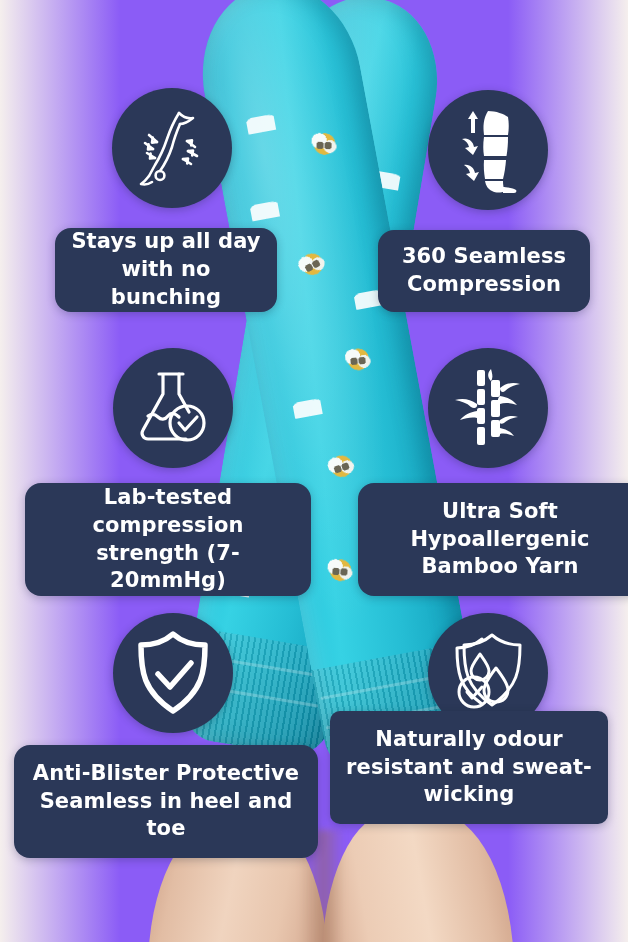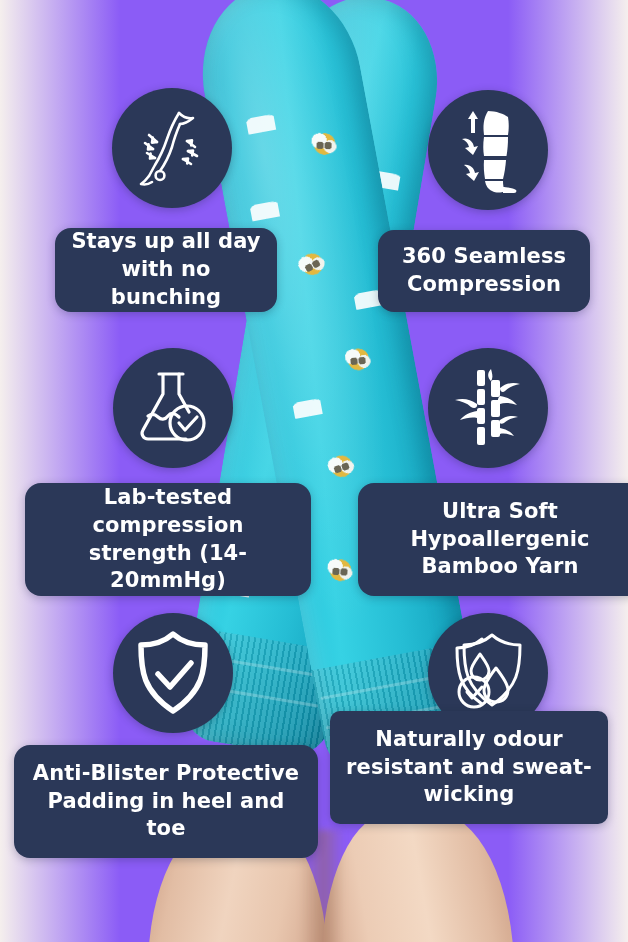--- a/index.html
+++ b/index.html
@@ -261,21 +261,21 @@
       <div class="icon-circle">
         <svg width="84" height="84" viewBox="0 0 84 84" fill="none" stroke="#ffffff" stroke-width="3.2" stroke-linecap="round" stroke-linejoin="round">
           <path d="M28 8h24M32 8v20L12 64c-2.5 4 .4 9 5 9h38"></path>
           <path d="M48 8v20l10 18"></path>
           <path d="M17 50c4-3 7-2 10 1s7 3 10-1 7-3 11 1"></path>
           <circle cx="56" cy="57" r="17"></circle>
           <path d="M48 57l6 7 12-13"></path>
         </svg>
       </div>
       <div class="pill">
-        <span>Lab-tested compression strength (14-20mmHg)</span>
+        <span>Lab-tested compression strength (7-20mmHg)</span>
       </div>
     </div>
 
     <div class="feature f4">
       <div class="icon-circle">
         <svg width="82" height="84" viewBox="0 0 82 84" fill="#ffffff" stroke="none">
           <rect x="30" y="4" width="8" height="16" rx="2"></rect>
           <rect x="30" y="23" width="8" height="16" rx="2"></rect>
           <rect x="30" y="42" width="8" height="16" rx="2"></rect>
           <rect x="30" y="61" width="8" height="18" rx="2"></rect>
@@ -297,21 +297,21 @@
     </div>
 
     <div class="feature f5">
       <div class="icon-circle">
         <svg width="84" height="88" viewBox="0 0 84 88" fill="none" stroke="#ffffff" stroke-width="5.5" stroke-linecap="round" stroke-linejoin="round">
           <path d="M42 5C33 13 22 16 10 16c0 26 2 46 32 66 30-20 32-40 32-66-12 0-23-3-32-11z"></path>
           <path d="M27 45l12 13 21-24"></path>
         </svg>
       </div>
       <div class="pill">
-        <span>Anti-Blister Protective Padding in heel and toe</span>
+        <span>Anti-Blister Protective Seamless in heel and toe</span>
       </div>
     </div>
 
     <div class="feature f6">
       <div class="icon-circle">
         <svg width="84" height="86" viewBox="0 0 84 86" fill="none" stroke="#ffffff" stroke-width="3" stroke-linecap="round" stroke-linejoin="round">
           <path d="M46 5C38 12 28 15 18 15c0 24 2 42 28 60 26-18 28-36 28-60-10 0-20-3-28-10z"></path>
           <path d="M36 9C29 15 20 18 11 18c0 23 2 40 25 56"></path>
           <path d="M34 24c-5 7-9 12-9 17 0 5 4 9 9 9s9-4 9-9c0-5-4-10-9-17z"></path>
           <path d="M50 38c-7 9-12 16-12 22 0 7 5 12 12 12s12-5 12-12c0-6-5-13-12-22z"></path>

